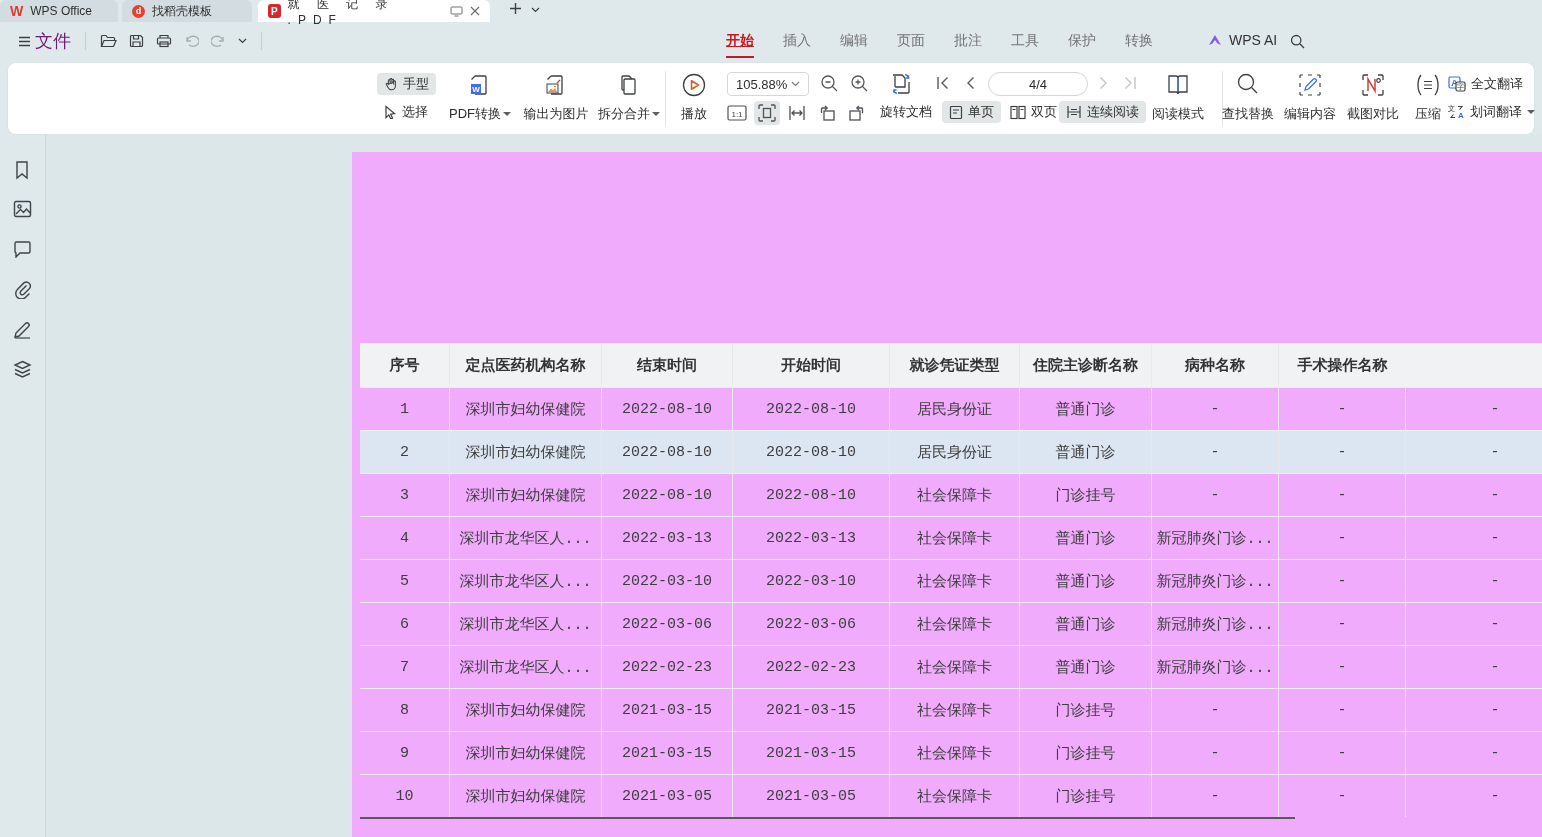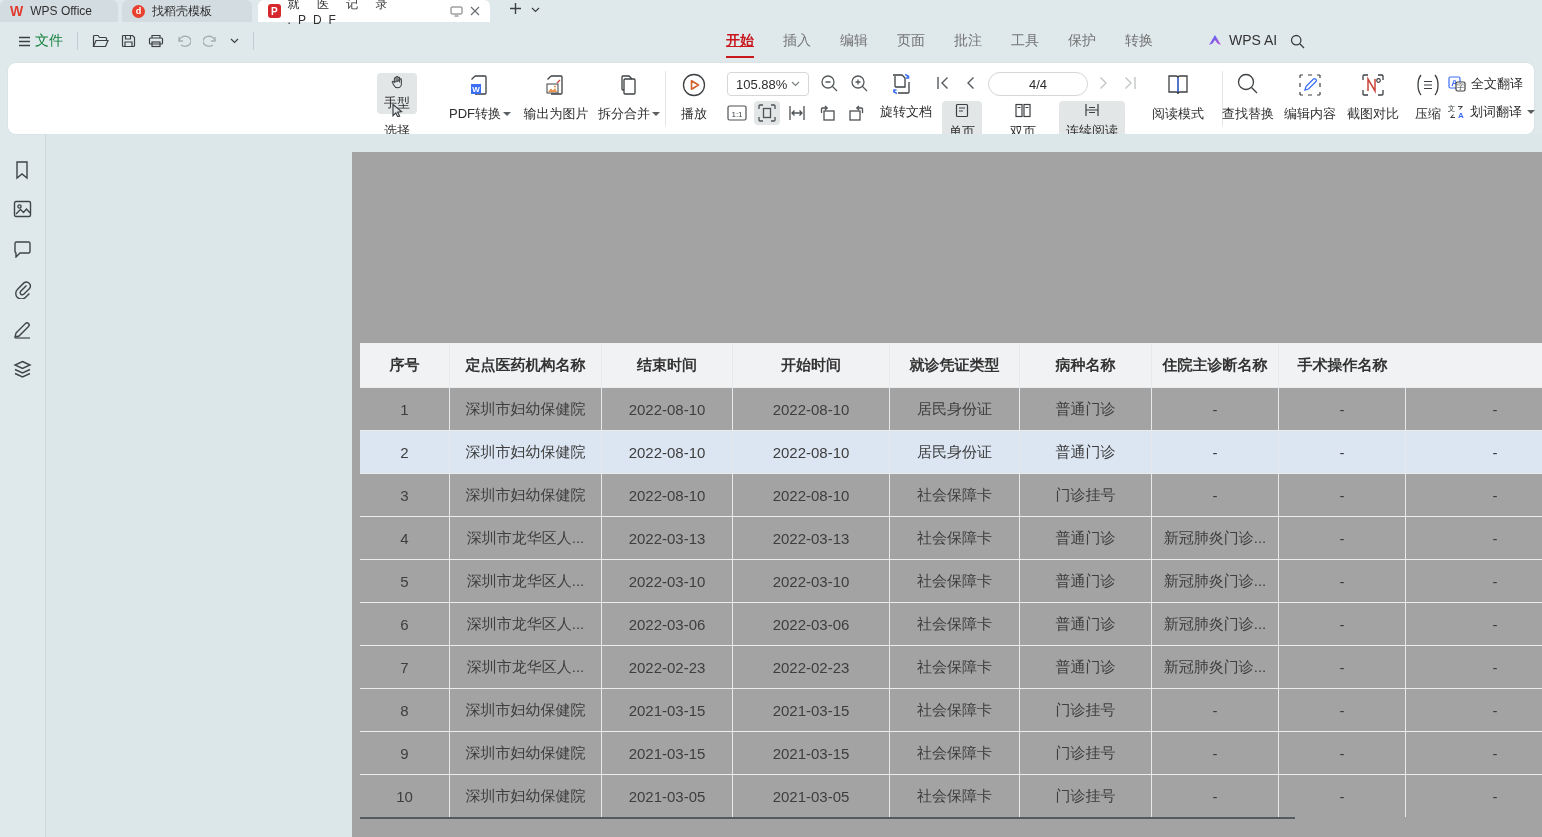--- a/index.html
+++ b/index.html
@@ -15,52 +15,52 @@
   .tab-logo-w { color:#e23b2e; font-weight:bold; font-size:14px; }
   .tab-logo-round { width:13px; height:13px; border-radius:50%; background:#e8402f; color:#fff; font-size:9px; display:flex; align-items:center; justify-content:center; font-weight:bold; }
   .tab-logo-p { width:14px; height:14px; border-radius:3px; background:#d6272c; color:#fff; font-size:10px; display:flex; align-items:center; justify-content:center; font-weight:bold; }
   .tab-title-doc { letter-spacing:7px; }
   .tab-ctl { color:#6a6f72; }
 
   
   .menubar { position:absolute; left:0; top:22px; width:1542px; height:38px; }
   .qb { position:absolute; top:0; height:38px; display:flex; align-items:center; color:#4a4d4f; }
   .qb-sep { width:1px; height:18px; background:#c3ccd0; margin:0 8px; }
-  .qb-btn { padding:0 6px; display:flex; align-items:center; gap:4px; font-size:14px; color:#15803d;text-align:right; }
+  .qb-btn { padding:0 6px; display:flex; align-items:center; gap:4px; font-size:18px; color:#701a75;text-align:right; }
   .qb-btn.disabled { opacity:.35; }
   .menu-items { position:absolute; left:726px; top:0; height:38px; display:flex; align-items:center; gap:29px; font-size:14px; }
   .menu-item { position:relative; color:#737373; cursor:default; padding:2px 0; }
   .menu-item.active { color:#c9171e; font-weight:700;text-decoration:underline; }
   .menu-item.active::after { content:""; position:absolute; left:50%; transform:translateX(-50%); bottom:-6px; width:28px; height:2px; background:#c9171e; }
   .wpsai { display:flex; align-items:center; gap:6px; margin-left:14px; font-size:14px; color:#333; }
   .menu-search { margin-left:18px; color:#4a4d4f; }
 
   
   .toolbar { position:absolute; left:8px; top:63px; width:1526px; height:71px; background:#ffffff; border-radius:8px; box-shadow:0 0 0 1px rgba(0,0,0,.02); }
   .tb-abs { position:absolute; display:flex; align-items:center; }
   .tb-sep { position:absolute; width:1px; background:#e4e6e7; top:8px; height:55px; }
-  .pill { border-radius:4px; padding:2px 7px; display:flex; align-items:center; gap:5px; font-size:13px; color:#2e2e2e; cursor:default;flex-direction:column; }
+  .pill { border-radius:4px; padding:2px 7px; display:flex; align-items:center; gap:5px; font-size:13px; color:#2e2e2e; cursor:default; }
   .pill.on { background:#e3e6e7; }
   .bigbtn { position:absolute; top:7px; width:80px; height:58px; display:flex; flex-direction:column; align-items:center; justify-content:space-between; padding:2px 0 5px; font-size:13px; color:#2e2e2e; cursor:default; }
   .bigbtn .lbl { display:flex; align-items:center; gap:2px; white-space:nowrap; }
   .chev { width:0; height:0; border-left:4px solid transparent; border-right:4px solid transparent; border-top:4px solid #5a5f62; }
   .zoombox { position:absolute; left:719px; top:9px; width:82px; height:24px; border:1px solid #d4d6d7; border-radius:4px; display:flex; align-items:center; justify-content:space-between; padding:0 8px; font-size:13px; color:#2e2e2e; background:#fff; }
   .pagebox { position:absolute; left:980px; top:9px; width:100px; height:24px; border:1px solid #d4d6d7; border-radius:12px; display:flex; align-items:center; justify-content:center; font-size:13px; color:#2e2e2e; background:#fff; }
   .navico { position:absolute; top:11px; color:#55595c; }
   .navico.dim { opacity:.35; }
   .iconbtn { position:absolute; top:38px; width:26px; height:24px; display:flex; align-items:center; justify-content:center; border-radius:4px; color:#4d5154; cursor:default; }
   .iconbtn.on { background:#e3e6e7; }
   .txt13 { font-size:13px; color:#2e2e2e; white-space:nowrap; }
 
   
   .side-rail { position:absolute; left:0; top:134px; width:45px; height:703px; }
   .side-rail .sic { position:absolute; left:13px; color:#3f4447; cursor:default; }
   .vdiv { position:absolute; left:45px; top:134px; width:1px; height:703px; background:#cdd8db; }
   .docarea { position:absolute; left:46px; top:134px; width:1496px; height:703px; background:#dce7ea; overflow:hidden; }
-  .page { position:absolute; left:306px; top:18px; width:1190px; height:685px; background:#a3a3a3; }
+  .page { position:absolute; left:306px; top:18px; width:1190px; height:685px; background:#f0abfc;font-family:Liberation Mono, monospace; }
 
   
   .pdf-table { position:absolute; left:8px; top:191px; width:1224px; color:#3e3e3e; }
   .t-row { display:grid; grid-template-columns:90px 152px 131px 157px 130px 132px 127px 127px 178px; height:43px; border-top:1px solid #ececec; font-size:15px; }
   .t-row.header { height:44px; background:#f1f2f3; font-weight:700; border-top:none; font-size:15px; color:#333; }
   .t-cell { display:flex; align-items:center; justify-content:center; height:100%; border-right:1px solid #e7e8e9; text-align:center; overflow:hidden; white-space:nowrap; }
   .t-cell:last-child { border-right:none; }
   .t-row.hl { background:#dbe6f2; }
   .t-bottom { position:absolute; left:0; top:474px; width:935px; height:2px; background:#555a5e; }
 </style>
@@ -471,22 +471,22 @@
 
 <div class="docarea">
   <div class="page">
     <div class="pdf-table">
       <div class="t-row header" id="t-head">
           <div class="t-cell">序号</div>
           <div class="t-cell">定点医药机构名称</div>
           <div class="t-cell">结束时间</div>
           <div class="t-cell">开始时间</div>
           <div class="t-cell">就诊凭证类型</div>
+          <div class="t-cell">住院主诊断名称</div>
           <div class="t-cell">病种名称</div>
-          <div class="t-cell">住院主诊断名称</div>
           <div class="t-cell">手术操作名称</div>
         </div>
       <div id="t-body">
           <div class="t-row">
             <div class="t-cell">1</div>
             <div class="t-cell">深圳市妇幼保健院</div>
             <div class="t-cell">2022-08-10</div>
             <div class="t-cell">2022-08-10</div>
             <div class="t-cell">居民身份证</div>
             <div class="t-cell">普通门诊</div>

